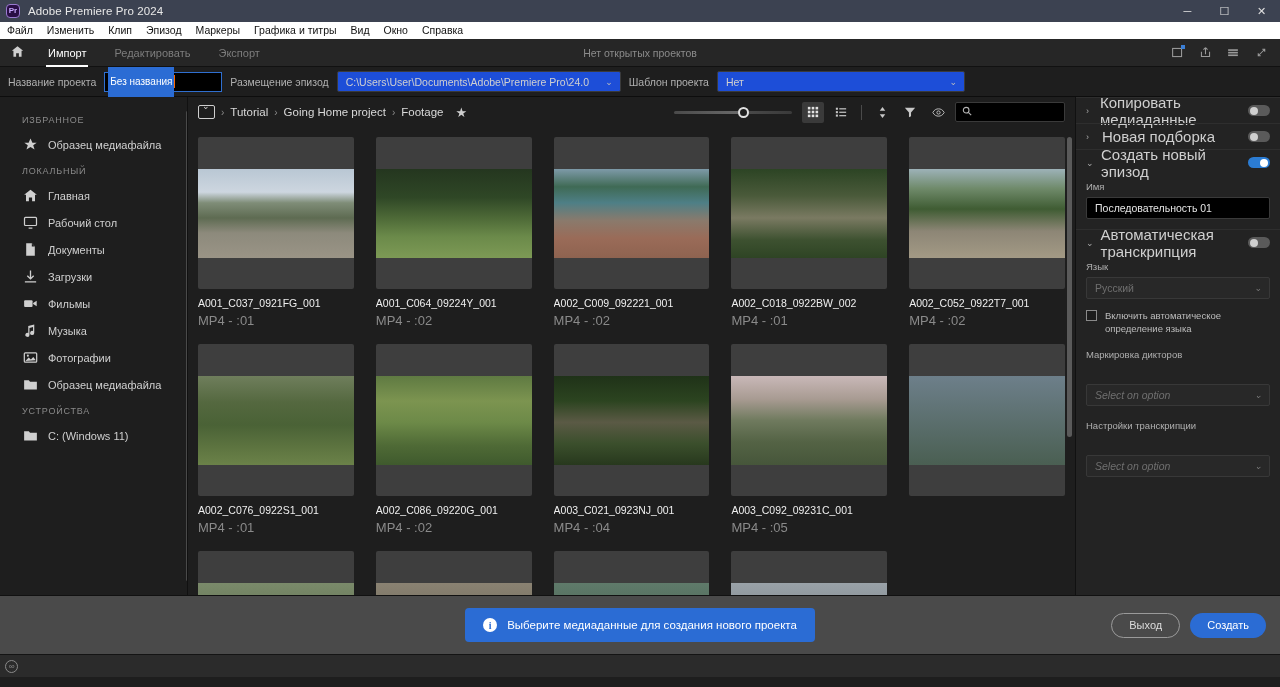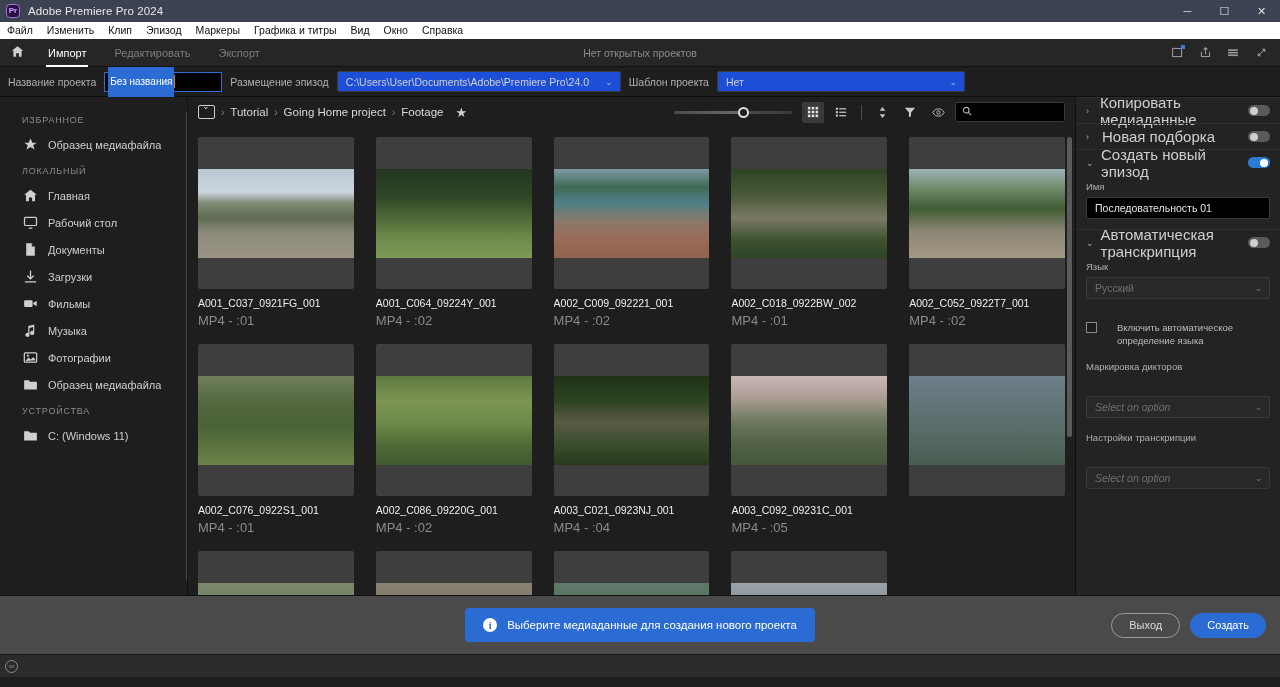--- a/index.html
+++ b/index.html
@@ -134,21 +134,21 @@
   .toggle { width: 22px; height: 11px; border-radius: 6px; background: #5a5a5a; position: relative; flex: 0 0 22px;}
   .toggle .dot { position: absolute; top: 1.5px; left: 2px; width: 8px; height: 8px; border-radius: 50%; background: #cfcfcf; }
   .toggle.on { background: #2b7cd3; }
   .toggle.on .dot { left: 12px; background: #ffffff; }
   .rp-sub { padding: 6px 10px 10px 10px; }
   .rp-sublabel { font-size: 9.5px; color: #b0b0b0; margin-bottom: 5px; }
   .rp-input { background: #000; border: 1px solid #3a3a3a; height: 22px; display: flex; align-items: center; padding: 0 8px; font-size: 10.5px; color: #e4e4e4; border-radius: 2px;}
   .rp-select { background: #282828; border: 1px solid #383838; height: 22px; display: flex; align-items: center; padding: 0 8px; font-size: 10.5px; color: #6f6f6f; border-radius: 2px; position: relative;}
   .rp-select .chev { position: absolute; right: 7px; font-size: 9px; color: #7a7a7a; }
   .rp-select.italic { font-style: italic; margin-top: 24px; }
-  .rp-check { display: flex; align-items: flex-start; gap: 20px; margin-top: 22px; }
+  .rp-check { display: flex; align-items: flex-start; gap: 8px; margin-top: 10px; }
   .cbox { width: 11px; height: 11px; border: 1px solid #8a8a8a; background: #1c1c1c; flex: 0 0 11px; margin-top: 1px;}
   .rp-check span { font-size: 9.5px; color: #bdbdbd; line-height: 13px; }
 
   
   .bottombar {
     flex: 0 0 59px; background: #4a4a4a; display: flex; align-items: center;
     justify-content: center; position: relative; border-top: 1px solid #111;
   }
   .infopill {
     background: #2b6cd4; border-radius: 4px; height: 34px; display: flex;

